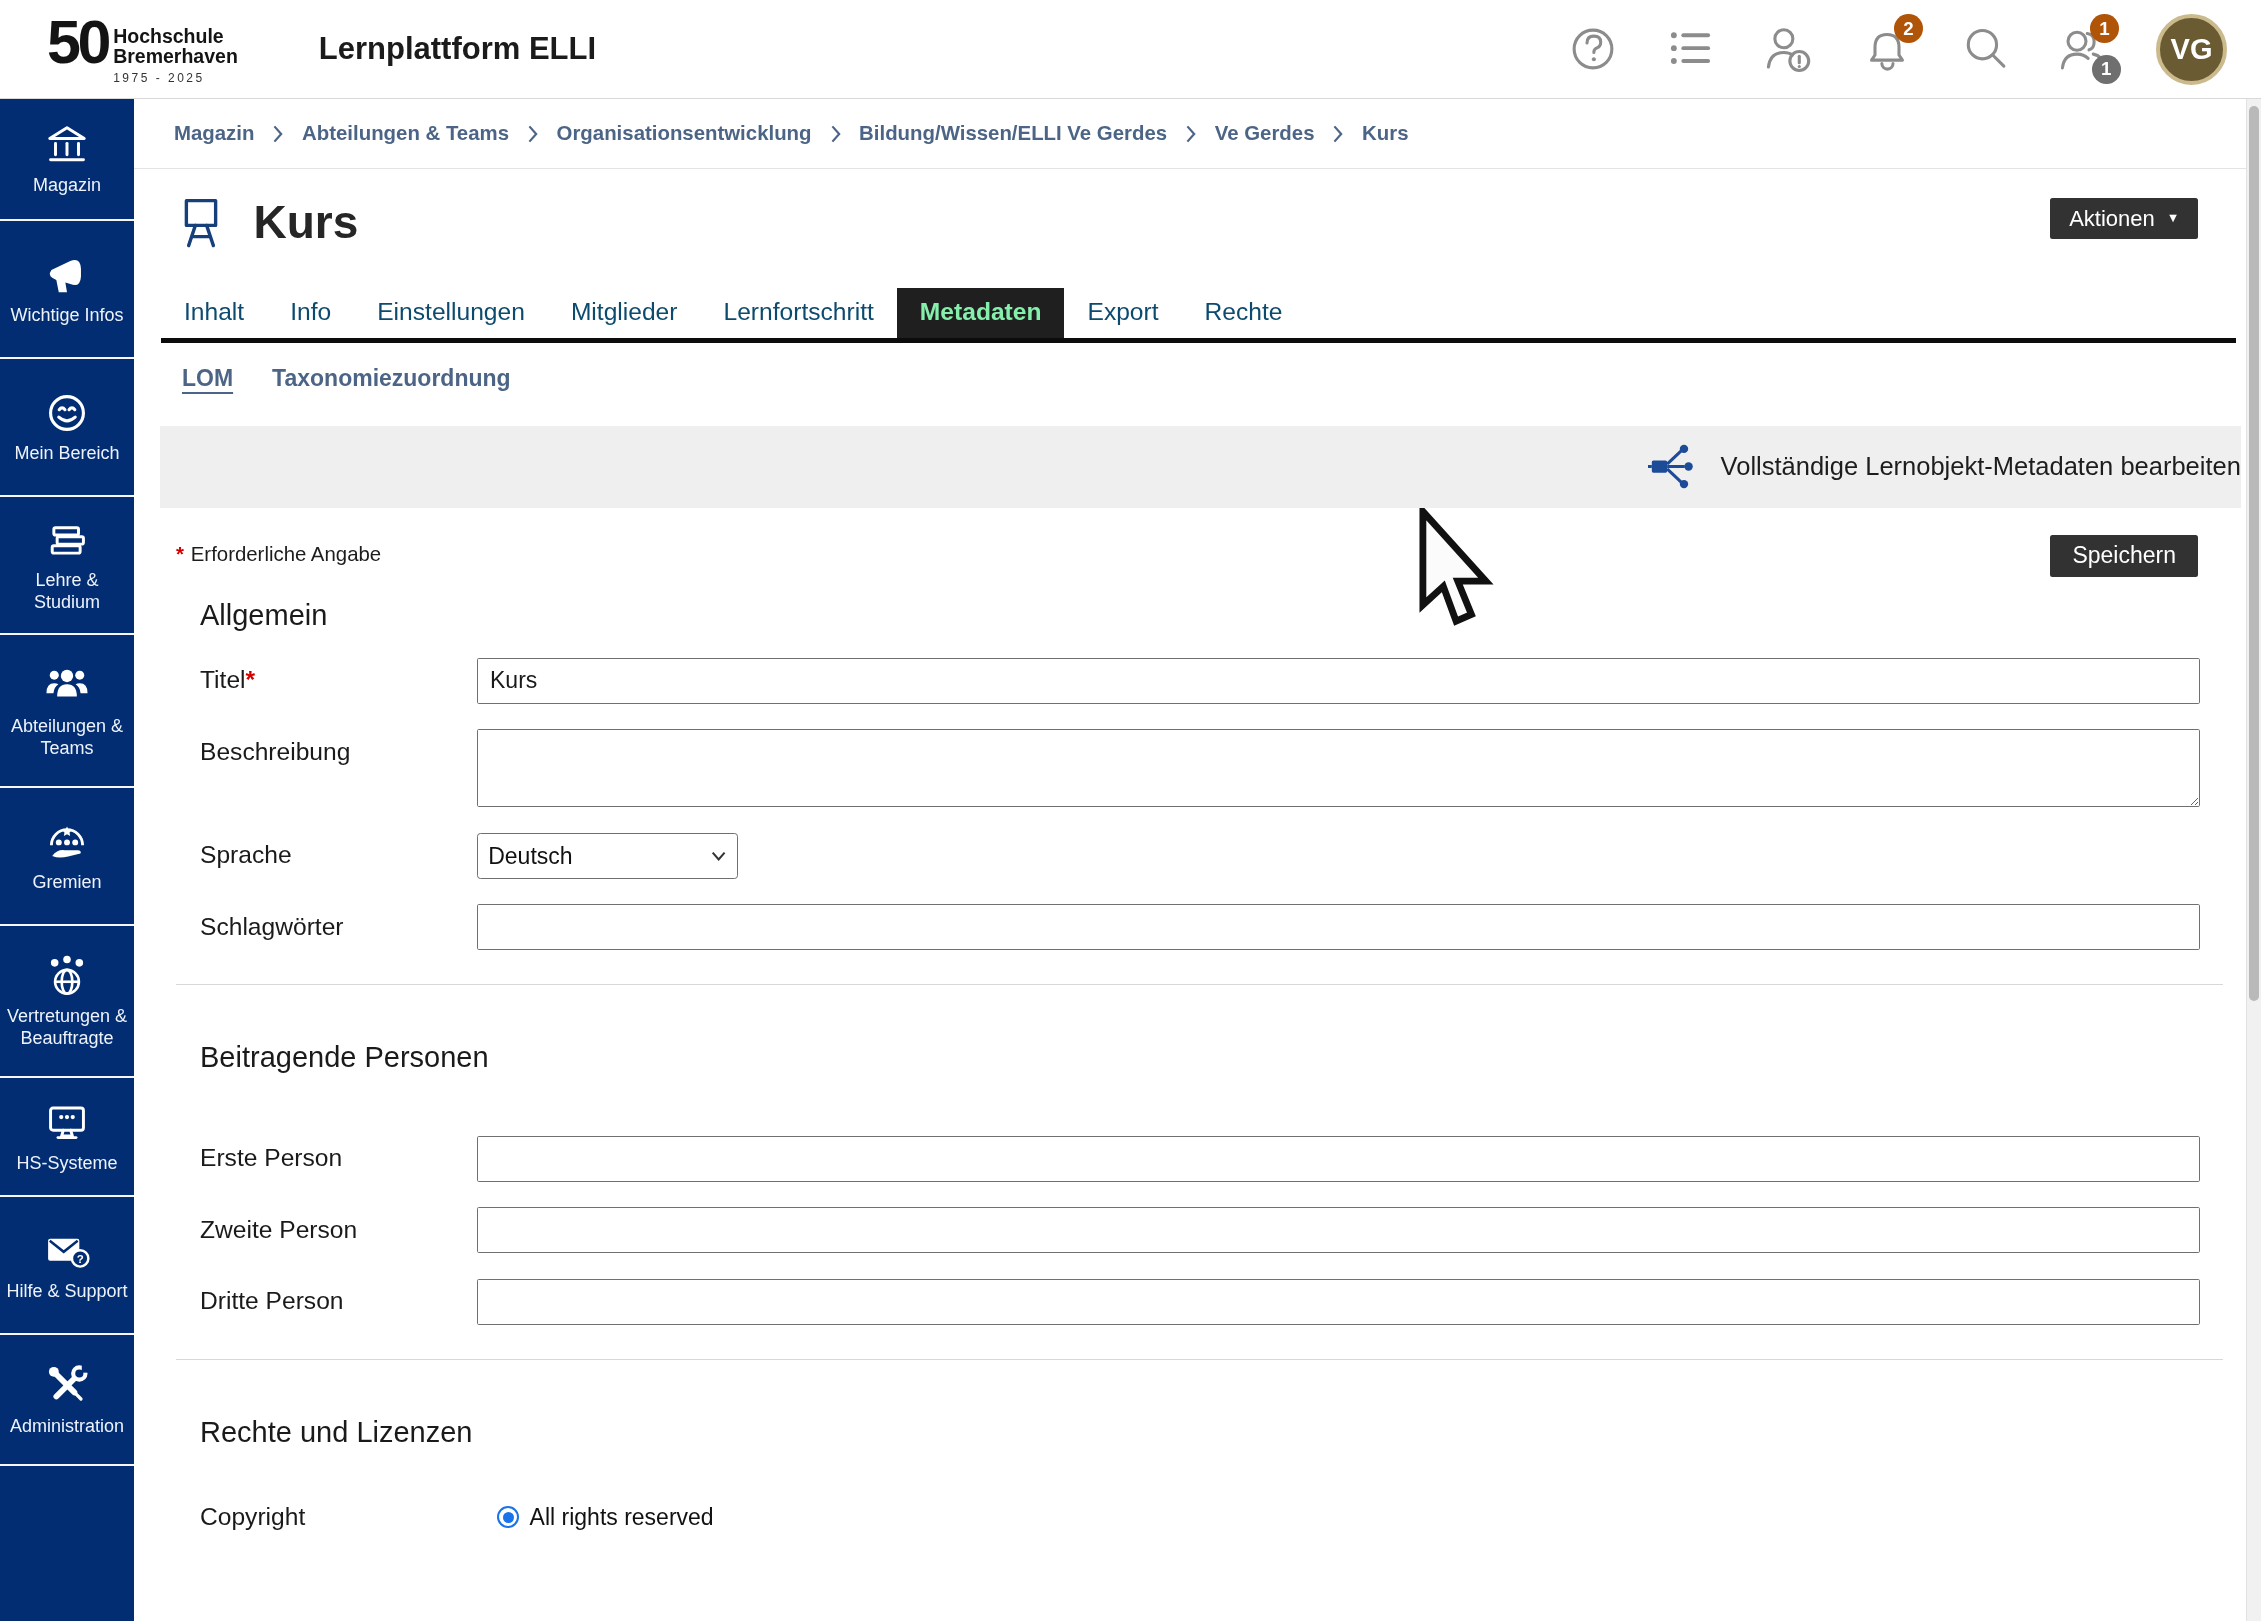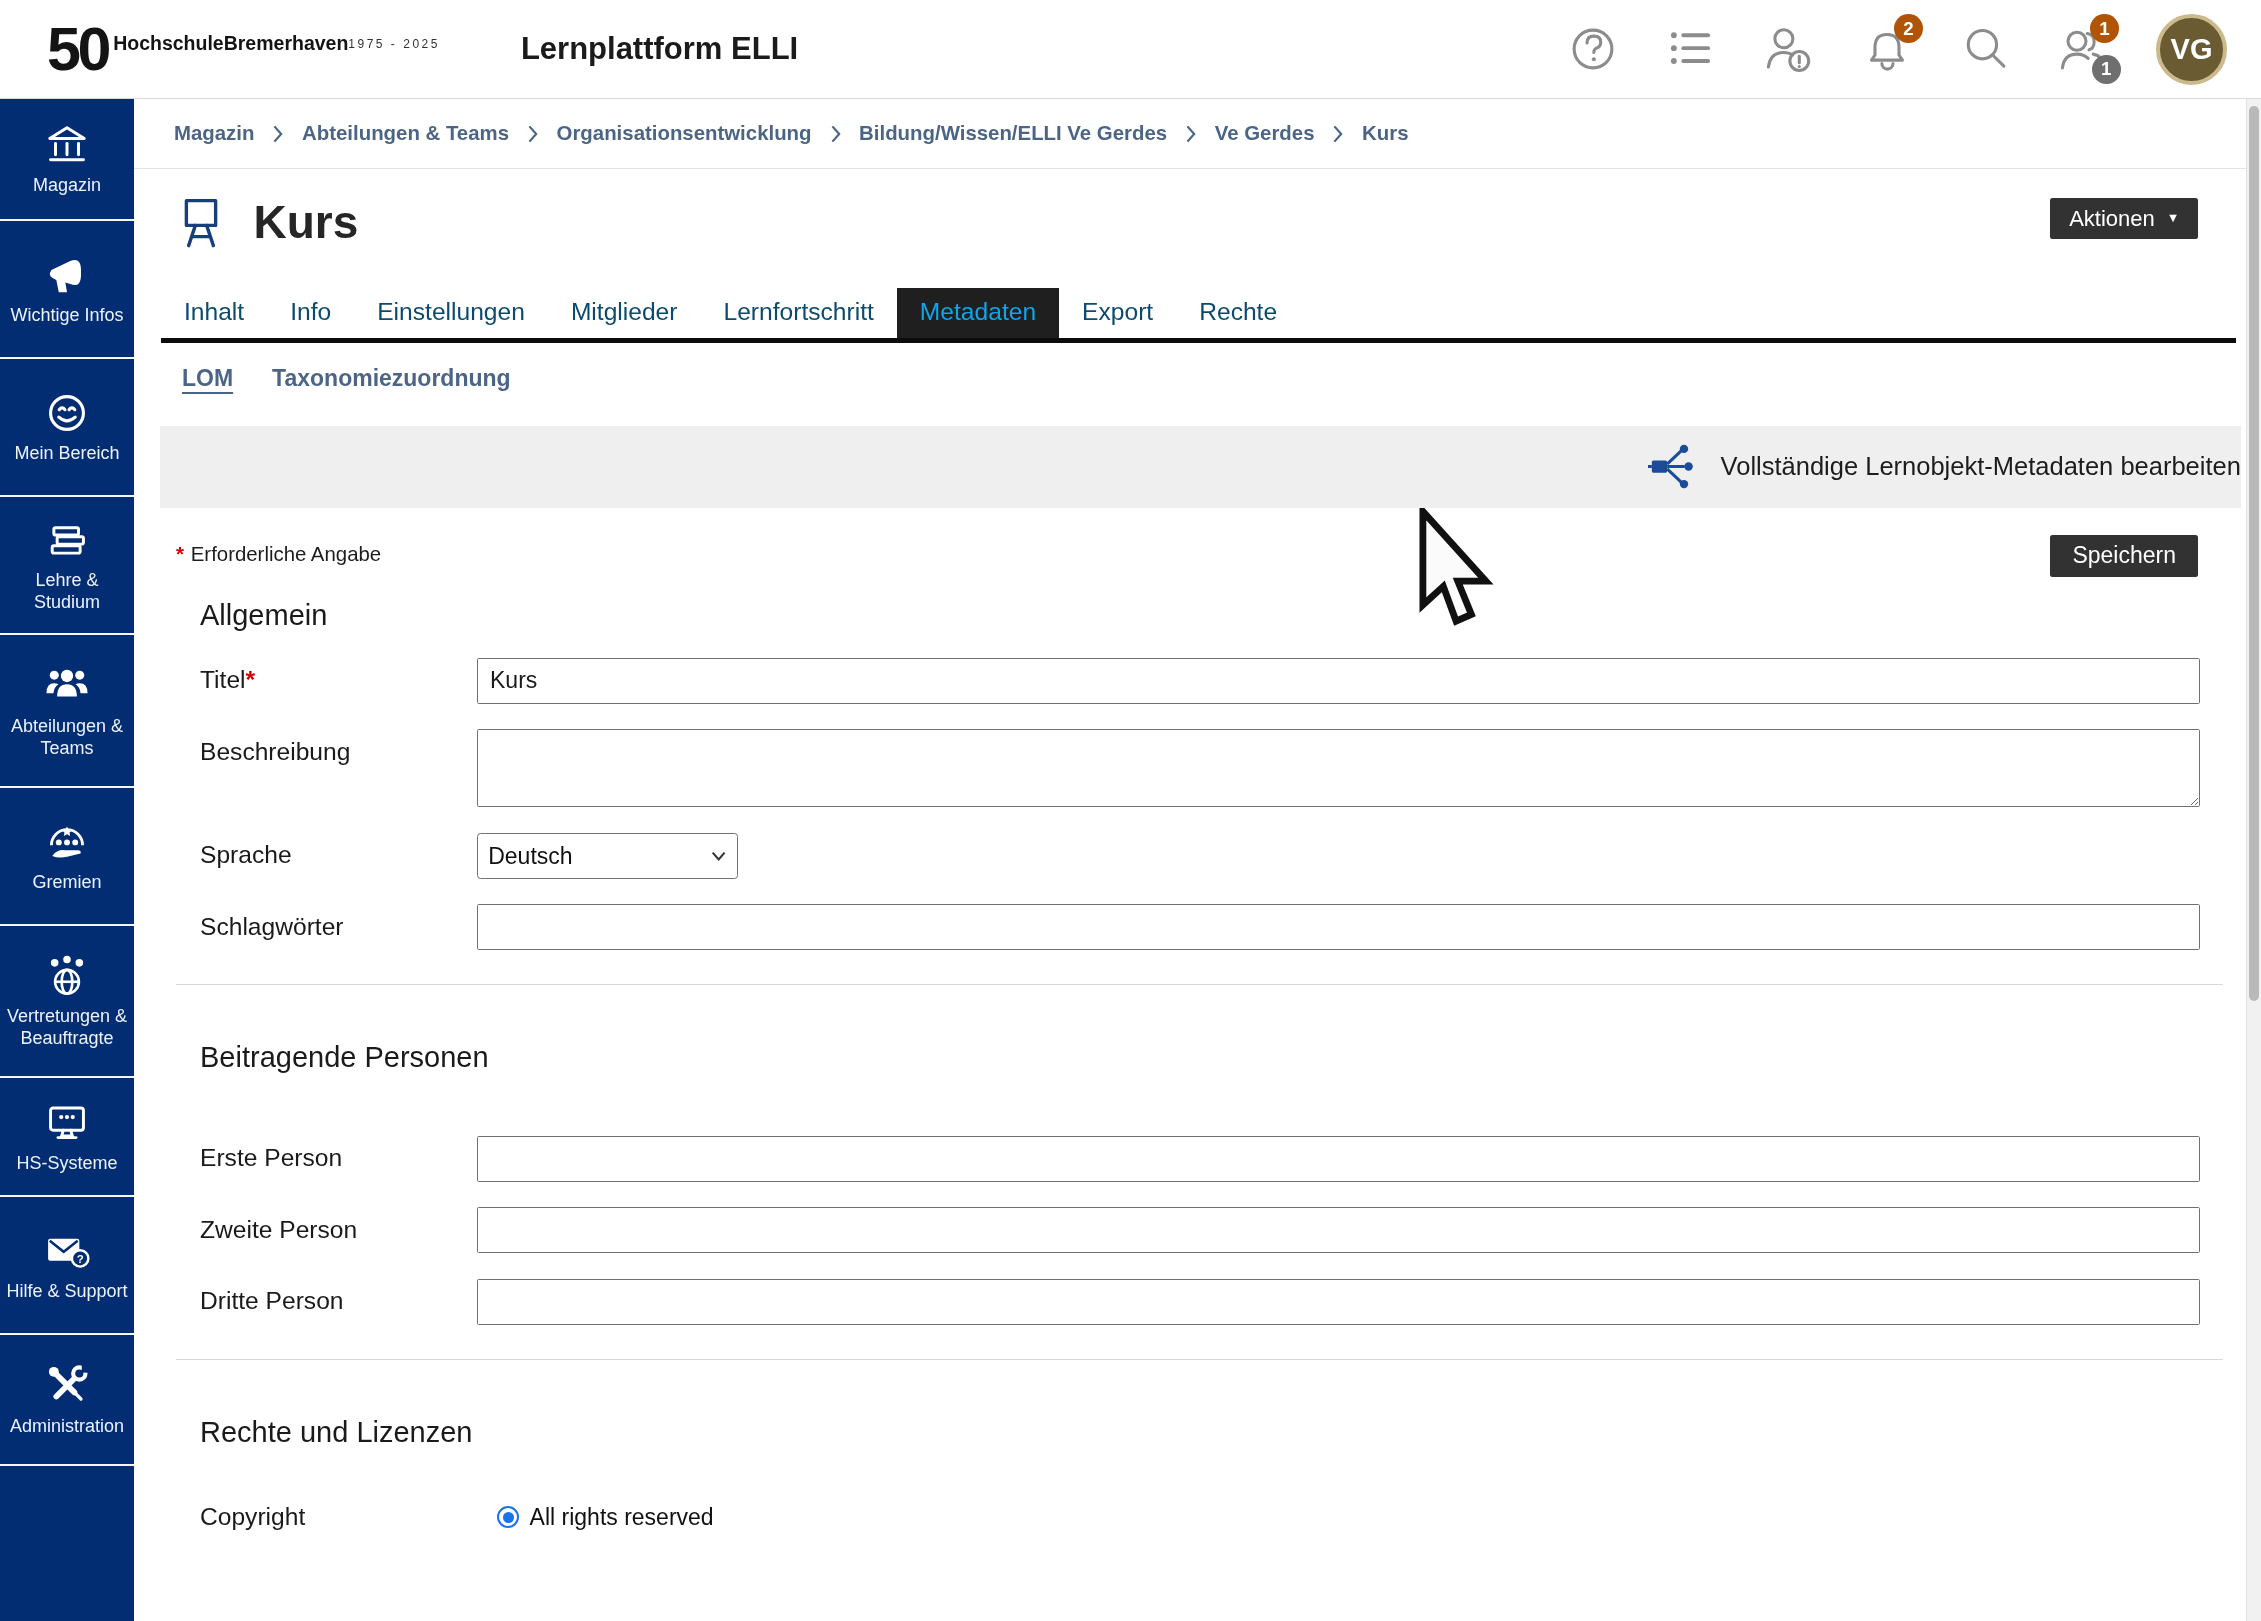--- a/index.html
+++ b/index.html
@@ -5,21 +5,21 @@
   *{box-sizing:border-box;margin:0;padding:0}
   html,body{width:2261px;height:1621px;overflow:hidden;background:#fff;
     font-family:"Liberation Sans","DejaVu Sans",sans-serif;color:#1c1c1c}
   .app{position:relative;width:2261px;height:1621px;overflow:hidden}
 
   
   .header{position:absolute;top:0;left:0;width:2261px;height:99px;background:#fff;
     border-bottom:0.8px solid #d9d9d9;display:flex;align-items:center;z-index:20}
   .logo{display:flex;align-items:flex-start;margin-left:47px;gap:5.1px}
   .logo-50{font-size:61px;font-weight:800;letter-spacing:-3.4px;line-height:.92;color:#141414}
-  .logo-txt{display:flex;flex-direction:row;margin-top:12px}
+  .logo-txt{display:flex;flex-direction:column;margin-top:12px}
   .logo-l1,.logo-l2{font-size:19.5px;font-weight:700;line-height:20.4px;color:#141414}
   .logo-years{font-size:12px;letter-spacing:2.5px;color:#333;margin-top:4.2px}
   .app-title{font-size:31px;font-weight:700;color:#1b1b1b;margin-left:81px}
   .header-icons{margin-left:auto;display:flex;align-items:center;gap:49px;padding-right:34px}
   .hicon{position:relative;width:49px;height:49px;display:flex;align-items:center;justify-content:center;cursor:pointer}
   .hicon svg{width:48px;height:48px}
   .badge{position:absolute;min-width:29px;height:29px;border-radius:14.4px;background:#b05408;color:#fff;
     font-size:18.7px;font-weight:600;display:flex;align-items:center;justify-content:center;padding:0 5.1px}
   .badge.top{top:-10.2px;right:-12px}
   .badge.gray{background:#6f6f6f;top:auto;bottom:-10.2px;right:-13.6px}
@@ -50,21 +50,21 @@
 
   .page-head{display:flex;align-items:center;padding:25.5px 0 0 40px;position:relative}
   .course-icon{width:54px;height:54px}
   .page-title{font-size:46px;font-weight:700;color:#262626;margin-left:25.5px;line-height:1}
   .actions-btn{position:absolute;right:48px;top:29px;height:41px;background:#333233;color:#fff;border:none;
     font-size:22px;font-family:inherit;padding:0 18.7px;border-radius:2.5px;display:flex;align-items:center;gap:12px;cursor:pointer}
   .caret{font-size:12.7px;line-height:1}
 
   .tabs{display:flex;margin:39px 10.2px 0 27px;border-bottom:5.1px solid #0c0c0c;align-items:flex-end}
   .tab{font-size:24.6px;color:#0c4a6e;padding:10.2px 23px 12px;cursor:pointer;white-space:nowrap}
-  .tab.active{background:#1f1f1f;color:#0ea5e9;font-weight:400}
+  .tab.active{background:#1f1f1f;color:#86efac;font-weight:700}
 
   .subtabs{display:flex;gap:39px;margin:22px 0 0 48px}
   .subtab{font-size:23px;font-weight:700;color:#4c6586;cursor:pointer}
   .subtab.active{text-decoration:underline;text-underline-offset:6px;text-decoration-thickness:1.7px}
 
   .meta-bar{margin:34px 5.1px 0 25.5px;height:82px;background:#efefef;display:flex;align-items:center;justify-content:flex-end;gap:24px;cursor:pointer}
   .meta-bar svg{width:49px;height:49px}
   .meta-bar-label{font-size:25.5px;color:#1d1d1d}
 
   .form-head{position:relative;margin-top:27px;height:44px}

